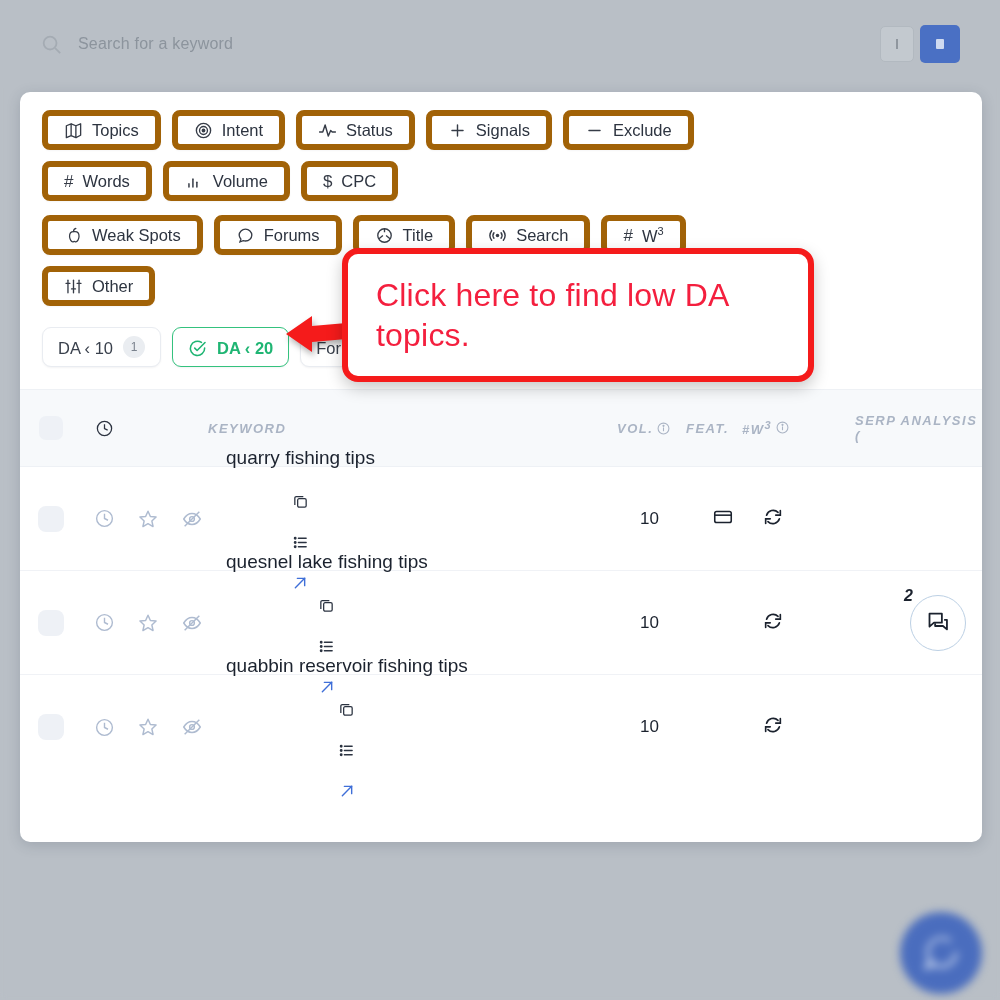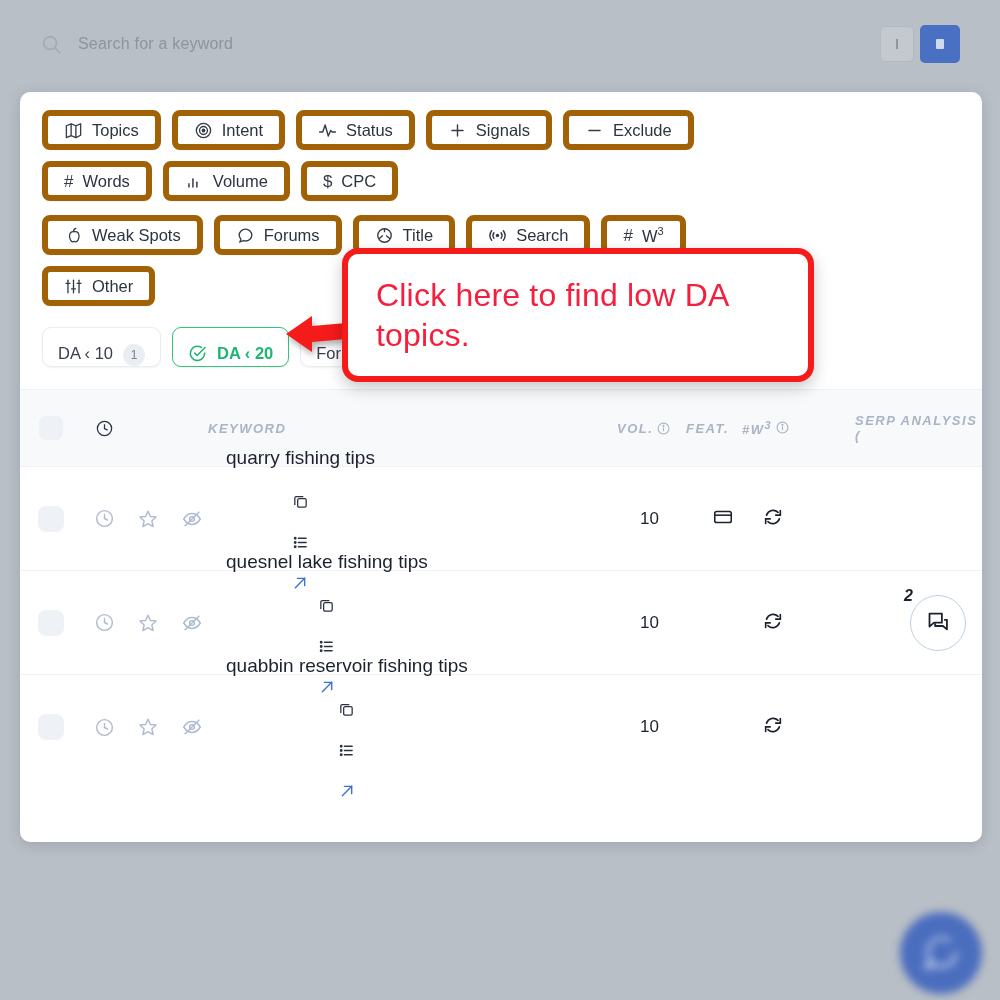--- a/index.html
+++ b/index.html
@@ -63,22 +63,22 @@
   }
   .chipbtn .ic { display:inline-flex; align-items:center; justify-content:center; width:19px; height:19px; color:#363c47; }
   .chipbtn .gl { font-size: 17px; line-height: 1; color:#363c47; }
   .sup { font-size: 11px; vertical-align: super; }
 
   .frow2 { margin-top: 14px; }
 
   
   .pillrow { display: flex; flex-wrap: wrap; gap: 11px; padding: 10px 22px 0 22px; }
   .pill {
-    display: inline-flex; align-items: flex-start; gap: 10px;
-    height: 40px; padding: 16px 15px;
+    display: inline-flex; align-items: flex-end; gap: 10px;
+    height: 40px; padding: 8px 15px;
     border: 1px solid #e9ecf1; border-radius: 9px;
     background: #fff; color: #39404c; font-size: 16.5px;
     box-shadow: 0 1px 2px rgba(16,24,40,.05);
   }
   .pill.active { border: 1.6px solid #34c27e; color: #1fb573; font-weight: 600; }
   .pill .badge {
     display:inline-flex; align-items:center; justify-content:center;
     width: 22px; height: 22px; border-radius: 50%;
     background: #eaedf1; color:#7a828d; font-size: 12px;
   }

